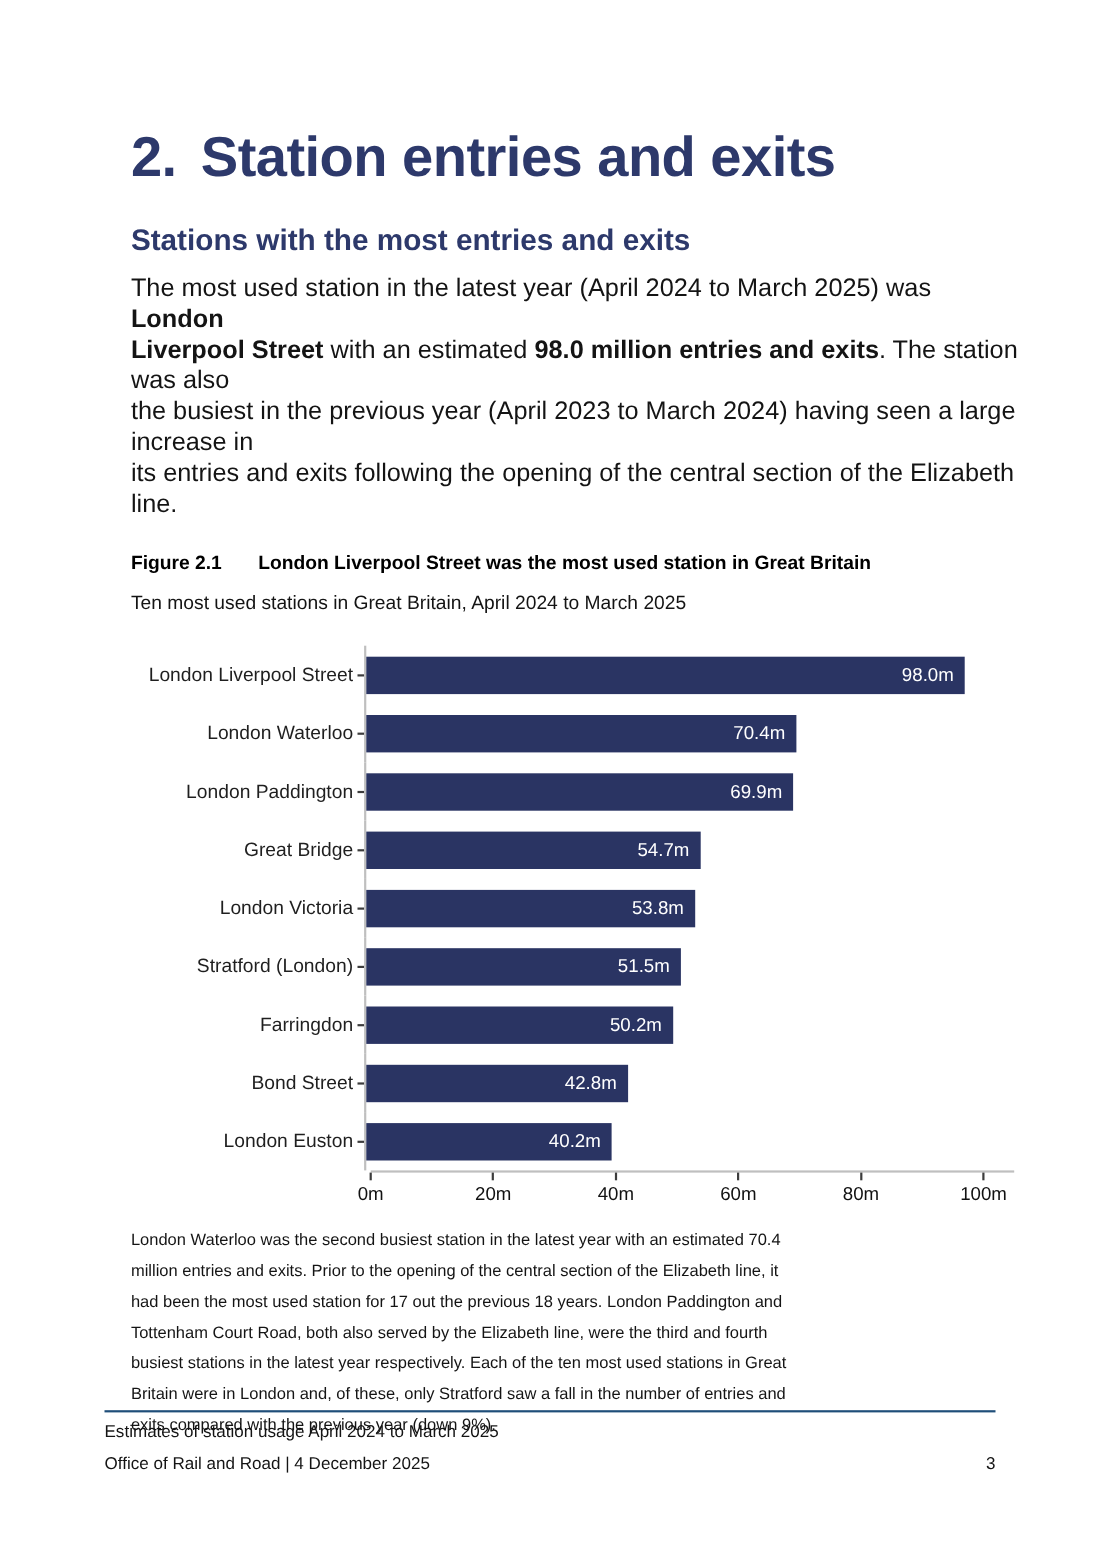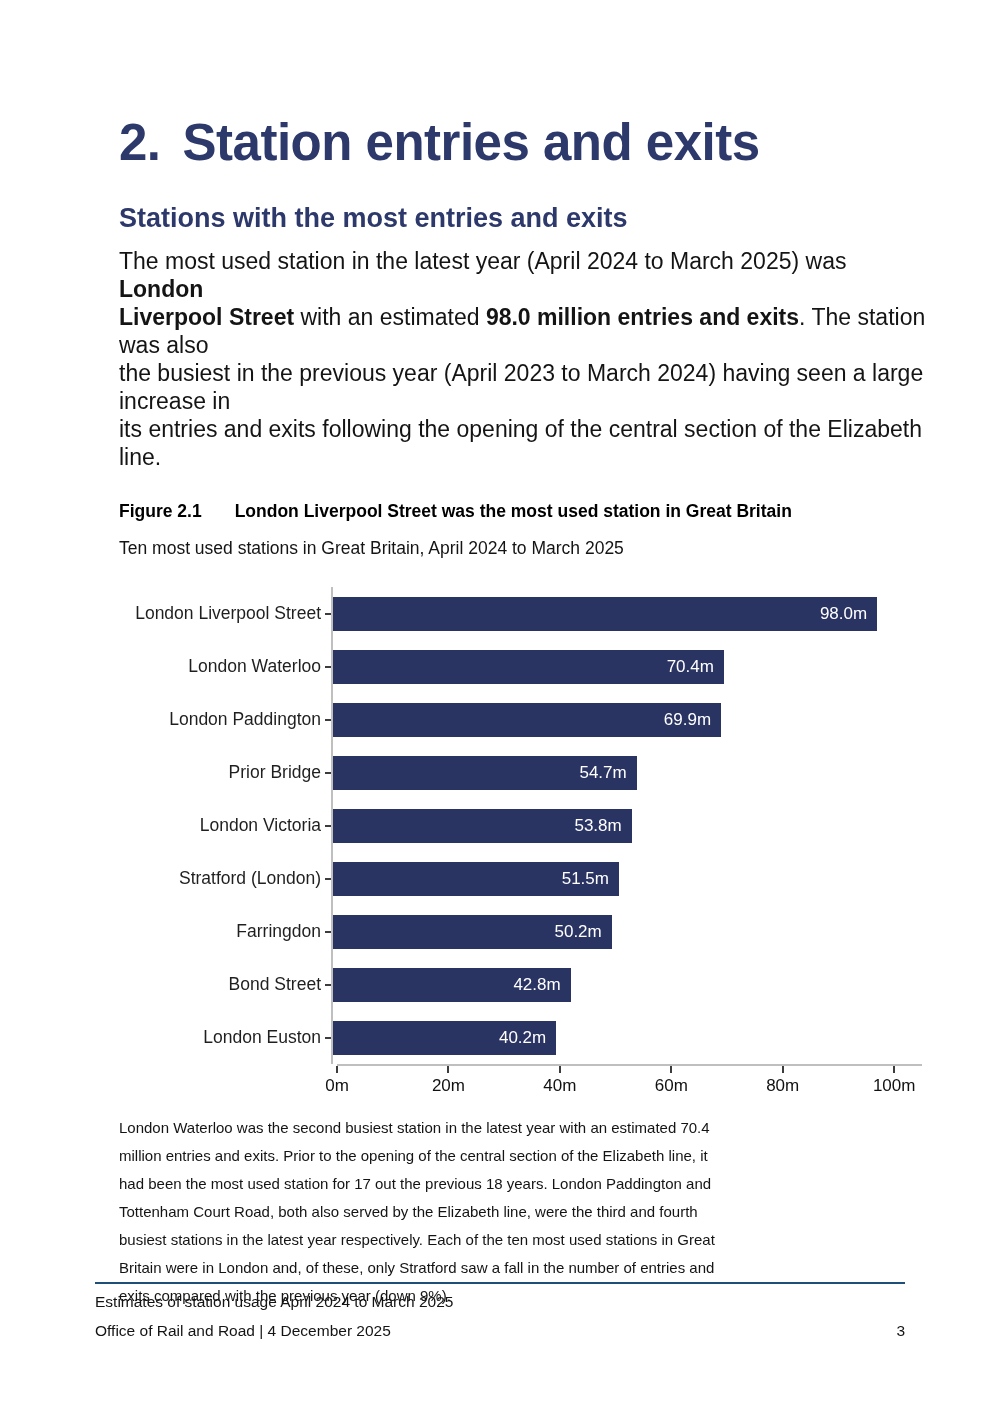--- a/index.html
+++ b/index.html
@@ -185,21 +185,21 @@
           <div class="chart-row">
             <div class="row-label">London Paddington</div>
             <div class="row-tick"></div>
             <div class="row-plot">
               <div class="bar" style="width: 66.5714%;">
                 <span class="bar-label">69.9m</span>
               </div>
             </div>
           </div>
           <div class="chart-row">
-            <div class="row-label">Prior Bridge</div>
+            <div class="row-label">Great Bridge</div>
             <div class="row-tick"></div>
             <div class="row-plot">
               <div class="bar" style="width: 52.0952%;">
                 <span class="bar-label">54.7m</span>
               </div>
             </div>
           </div>
           <div class="chart-row">
             <div class="row-label">London Victoria</div>
             <div class="row-tick"></div>

